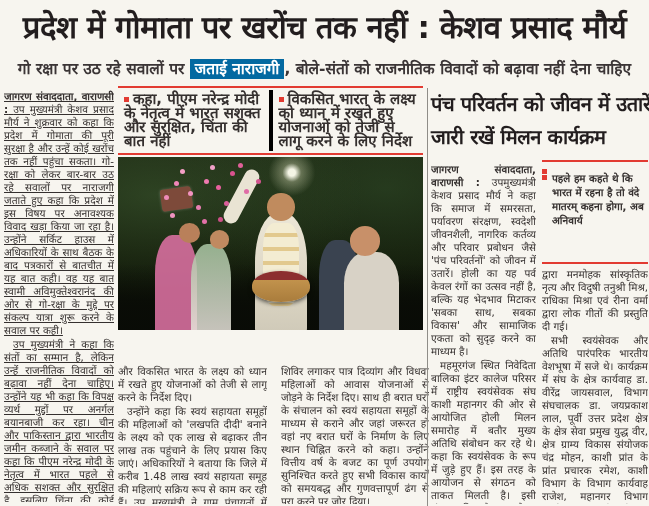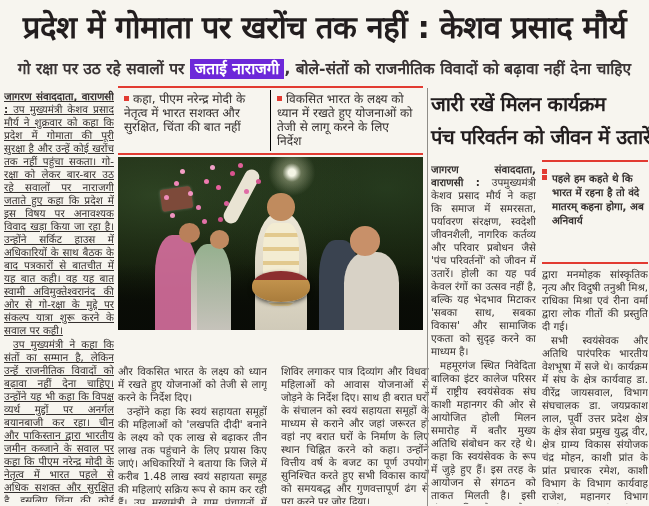--- a/index.html
+++ b/index.html
@@ -12,38 +12,38 @@
   
   .main-headline{
     position:absolute;left:0;top:2px;width:649px;height:52px;
     font-size:31px;font-weight:bold;color:#221d1e;
     text-align:center;line-height:50px;white-space:nowrap;letter-spacing:-.5px;
   }
   .sub-headline{
     position:absolute;left:0;top:56px;width:649px;height:26px;
     font-size:15.5px;font-weight:bold;color:#3b3536;text-align:center;line-height:26px;white-space:nowrap;
   }
-  .hl-box{background:#6d28d9;color:#ffffff;padding:1px 5px;}
+  .hl-box{background:#0369a1;color:#ffffff;padding:1px 5px;}
   
   .col{position:absolute;font-size:10.3px;line-height:13px;text-align:justify;overflow:hidden;}
   .col p{margin:0 0 1px 0;}
   .col p.indent{text-indent:9px;}
   .dl{font-weight:bold;}
   #col1{left:4px;top:90px;width:110px;height:412px;text-decoration:underline;}
   #col2{left:118px;top:365px;width:149px;height:139px;}
   #col3{left:281px;top:365px;width:148px;height:139px;}
   #col4{left:431px;top:163px;width:105px;height:341px;}
   #col5-body{left:542px;top:268px;width:106px;height:236px;}
   
   .red-rule{position:absolute;background:#e23b32;height:2px;}
   #rule-mid-top{left:118px;top:86px;width:305px;}
   #rule-mid-bottom{left:118px;top:153px;width:305px;}
   .mid-highlights{position:absolute;left:118px;top:90px;width:305px;height:61px;display:flex;}
-  .mid-hl{flex:1;padding:2px 6px 0 6px;font-size:12px;font-weight:normal;line-height:14px;color:#35302f;position:relative;}
-  .mid-hl + .mid-hl{border-left:1px solid #000000;}
+  .mid-hl{flex:1;padding:2px 6px 0 6px;font-size:15px;font-weight:bold;line-height:14px;color:#35302f;position:relative;}
+  .mid-hl + .mid-hl{border-left:4px solid #000000;}
   .sq{display:inline-block;width:5px;height:5px;background:#e23b32;margin-right:4px;vertical-align:2px;}
   
   .photo{
     position:absolute;left:118px;top:157px;width:305px;height:173px;overflow:hidden;
     background:
       radial-gradient(circle at 57% 9%, rgba(255,255,240,.95) 0 1.5%, rgba(255,255,215,.3) 4%, transparent 10%),
       radial-gradient(ellipse at 12% 22%, rgba(64,96,52,.55), transparent 55%),
       radial-gradient(ellipse at 88% 18%, rgba(52,84,46,.5), transparent 55%),
       linear-gradient(180deg,#1a2310 0%,#121909 55%,#0b0f07 100%);
   }
@@ -131,22 +131,22 @@
     <p>और विकसित भारत के लक्ष्य को ध्यान में रखते हुए योजनाओं को तेजी से लागू करने के निर्देश दिए।</p>
     <p class="indent">उन्होंने कहा कि स्वयं सहायता समूहों की महिलाओं को 'लखपति दीदी' बनाने के लक्ष्य को एक लाख से बढ़ाकर तीन लाख तक पहुंचाने के लिए प्रयास किए जाएं। अधिकारियों ने बताया कि जिले में करीब 1.48 लाख स्वयं सहायता समूह की महिलाएं सक्रिय रूप से काम कर रही हैं। उप मुख्यमंत्री ने ग्राम पंचायतों में विशेष</p>
   </div>
   <div class="col" id="col3">
     <p>शिविर लगाकर पात्र दिव्यांग और विधवा महिलाओं को आवास योजनाओं से जोड़ने के निर्देश दिए। साथ ही बरात घरों के संचालन को स्वयं सहायता समूहों के माध्यम से कराने और जहां जरूरत हो वहां नए बरात घरों के निर्माण के लिए स्थान चिह्नित करने को कहा। उन्होंने वित्तीय वर्ष के बजट का पूर्ण उपयोग सुनिश्चित करते हुए सभी विकास कार्यों को समयबद्ध और गुणवत्तापूर्ण ढंग से पूरा करने पर जोर दिया।</p>
   </div>
 
   <div class="v-divider"></div>
 
   <div class="side-headline">
+    <div>पंच परिवर्तन को जीवन में उतारें</div>
     <div>जारी रखें मिलन कार्यक्रम</div>
-    <div>पंच परिवर्तन को जीवन में उतारें</div>
   </div>
 
   <div class="col" id="col4">
     <p><b class="dl">जागरण संवाददाता, वाराणसी :</b> <span>उपमुख्यमंत्री केशव प्रसाद मौर्य ने कहा कि समाज में समरसता, पर्यावरण संरक्षण, स्वदेशी जीवनशैली, नागरिक कर्तव्य और परिवार प्रबोधन जैसे 'पंच परिवर्तनों' को जीवन में उतारें। होली का यह पर्व केवल रंगों का उत्सव नहीं है, बल्कि यह भेदभाव मिटाकर 'सबका साथ, सबका विकास' और सामाजिक एकता को सुदृढ़ करने का माध्यम है।</span></p>
     <p class="indent">महमूरगंज स्थित निवेदिता बालिका इंटर कालेज परिसर में राष्ट्रीय स्वयंसेवक संघ काशी महानगर की ओर से आयोजित होली मिलन समारोह में बतौर मुख्य अतिथि संबोधन कर रहे थे। कहा कि स्वयंसेवक के रूप में जुड़े हुए हैं। इस तरह के आयोजन से संगठन को ताकत मिलती है। इसी संगठन की बदौलत अयोध्या में राम लला के भव्य मंदिर का निर्माण हुआ। न्यायालय के निर्णय के बाद काशी में भी श्रीकाशी विश्वनाथ धाम को भव्य स्वरूप मिलेगा। तीन बार नरेन्द्र मोदी के प्रधानमंत्री रहते काशी का चहुंदिक विकास किया। पहले हम कहते थे कि भारत में रहना है तो वंदे मातरम् कहना होगा। अब इसे अनिवार्य कर दिया गया है। समारोह की शुरुआत गुलाब की पंखुड़ियों की वर्षा के साथ हुई। बच्चियों</p>
   </div>
 
   <div class="red-rule" id="rule-side-top"></div>
   <div class="side-highlights">
     <div class="item"><span class="sq"></span></div>

